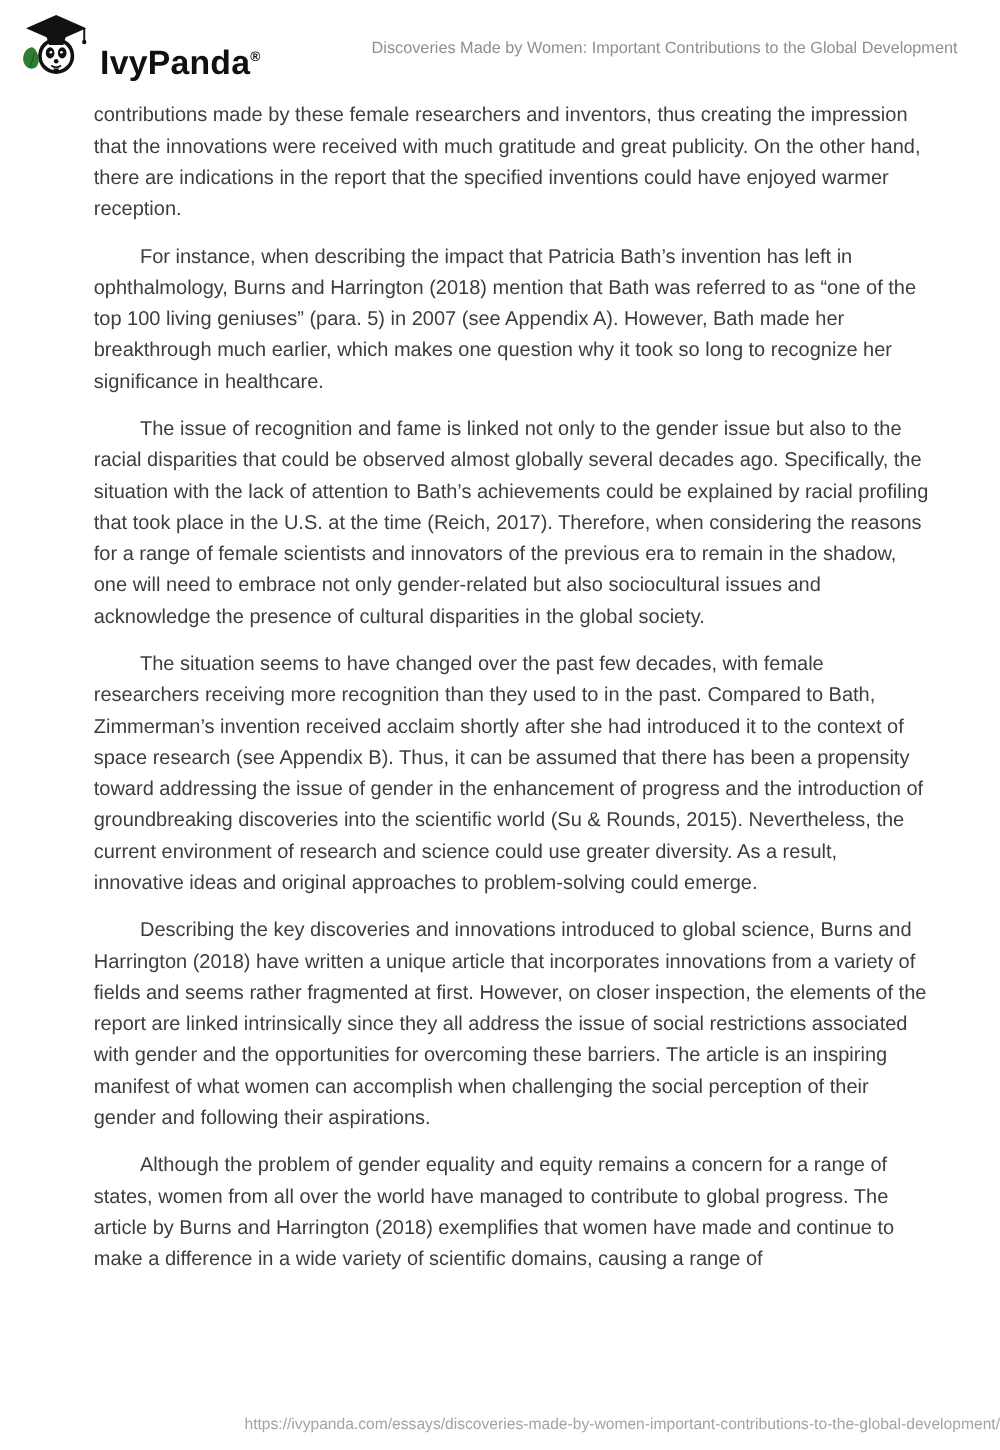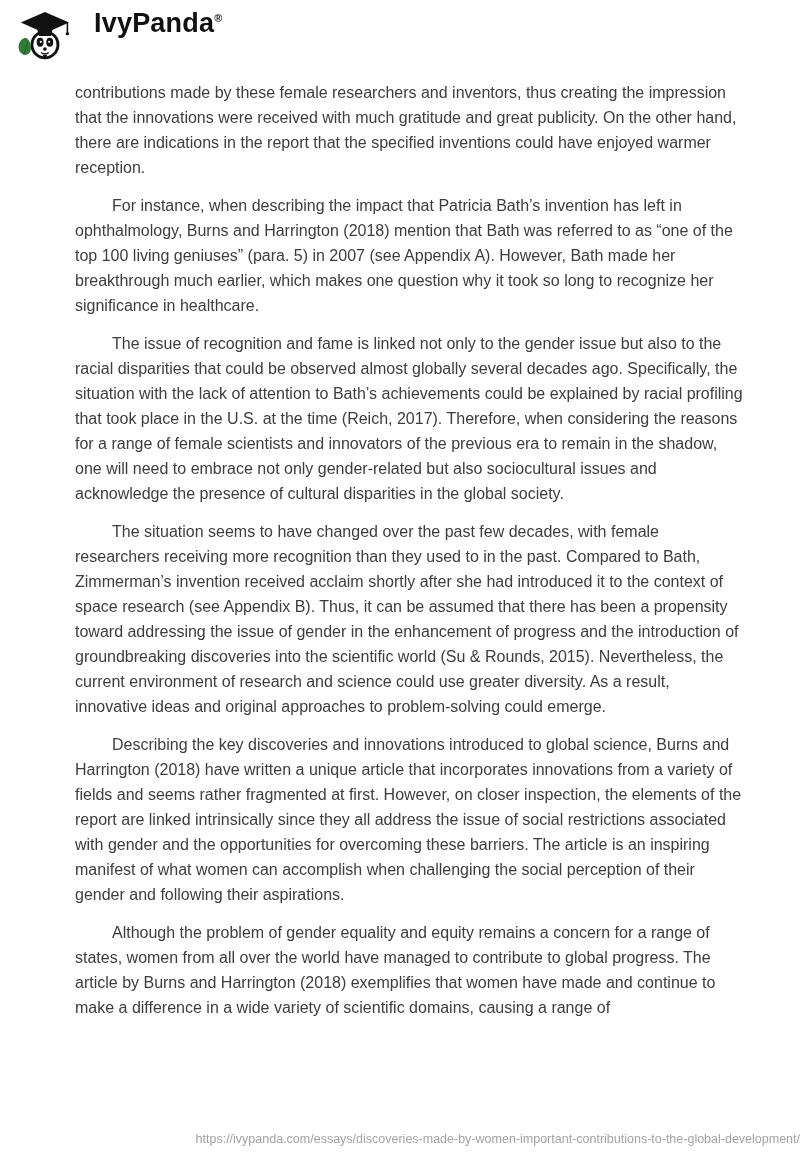--- a/index.html
+++ b/index.html
@@ -13,22 +13,22 @@
     overflow: hidden;
   }
   .header {
     display: flex;
     align-items: center;
     padding: 10px 34px 0 16px;
     height: 64px;
   }
   .brand {
     display: flex;
-    align-items: flex-start;
-    gap: 24px;
+    align-items: flex-end;
+    gap: 10px;
     cursor: pointer;
   }
   .logo-icon { width: 54px; height: 54px; flex: 0 0 auto; }
   .brand-name {
     font-size: 27px;
     font-weight: bold;
     color: #101010;
     letter-spacing: 0.2px;
     line-height: 1;
   }
@@ -87,20 +87,21 @@
       <rect x="52.5" y="13" width="1.6" height="10" fill="#111111"></rect>
       <circle cx="53.3" cy="24.5" r="1.8" fill="#111111"></circle>
 
       <path d="M9,29 C2,31 0,42 7,46 C14,49 18,41 14,33 C12.5,30 10.5,28.5 9,29 Z" fill="#2e7d32"></path>
       <path d="M8,46 C10,41 11,37 12,33" stroke="#1b5e20" stroke-width="1" fill="none"></path>
     </svg>
     <div>
       <span class="brand-name">IvyPanda</span><span class="brand-reg">®</span>
     </div>
   </div>
+  <div class="header-title">Discoveries Made by Women: Important Contributions to the Global Development</div>
 </div>
 
 <div class="essay">
     <p class="para">contributions made by these female researchers and inventors, thus creating the impression that the innovations were received with much gratitude and great publicity. On the other hand, there are indications in the report that the specified inventions could have enjoyed warmer reception.</p>
     <p class="para indent">For instance, when describing the impact that Patricia Bath’s invention has left in ophthalmology, Burns and Harrington (2018) mention that Bath was referred to as “one of the top 100 living geniuses” (para. 5) in 2007 (see Appendix A). However, Bath made her breakthrough much earlier, which makes one question why it took so long to recognize her significance in healthcare.</p>
     <p class="para indent">The issue of recognition and fame is linked not only to the gender issue but also to the racial disparities that could be observed almost globally several decades ago. Specifically, the situation with the lack of attention to Bath’s achievements could be explained by racial profiling that took place in the U.S. at the time (Reich, 2017). Therefore, when considering the reasons for a range of female scientists and innovators of the previous era to remain in the shadow, one will need to embrace not only gender-related but also sociocultural issues and acknowledge the presence of cultural disparities in the global society.</p>
     <p class="para indent">The situation seems to have changed over the past few decades, with female researchers receiving more recognition than they used to in the past. Compared to Bath, Zimmerman’s invention received acclaim shortly after she had introduced it to the context of space research (see Appendix B). Thus, it can be assumed that there has been a propensity toward addressing the issue of gender in the enhancement of progress and the introduction of groundbreaking discoveries into the scientific world (Su &amp; Rounds, 2015). Nevertheless, the current environment of research and science could use greater diversity. As a result, innovative ideas and original approaches to problem-solving could emerge.</p>
     <p class="para indent">Describing the key discoveries and innovations introduced to global science, Burns and Harrington (2018) have written a unique article that incorporates innovations from a variety of fields and seems rather fragmented at first. However, on closer inspection, the elements of the report are linked intrinsically since they all address the issue of social restrictions associated with gender and the opportunities for overcoming these barriers. The article is an inspiring manifest of what women can accomplish when challenging the social perception of their gender and following their aspirations.</p>
     <p class="para indent">Although the problem of gender equality and equity remains a concern for a range of states, women from all over the world have managed to contribute to global progress. The article by Burns and Harrington (2018) exemplifies that women have made and continue to make a difference in a wide variety of scientific domains, causing a range of</p>
   </div>

